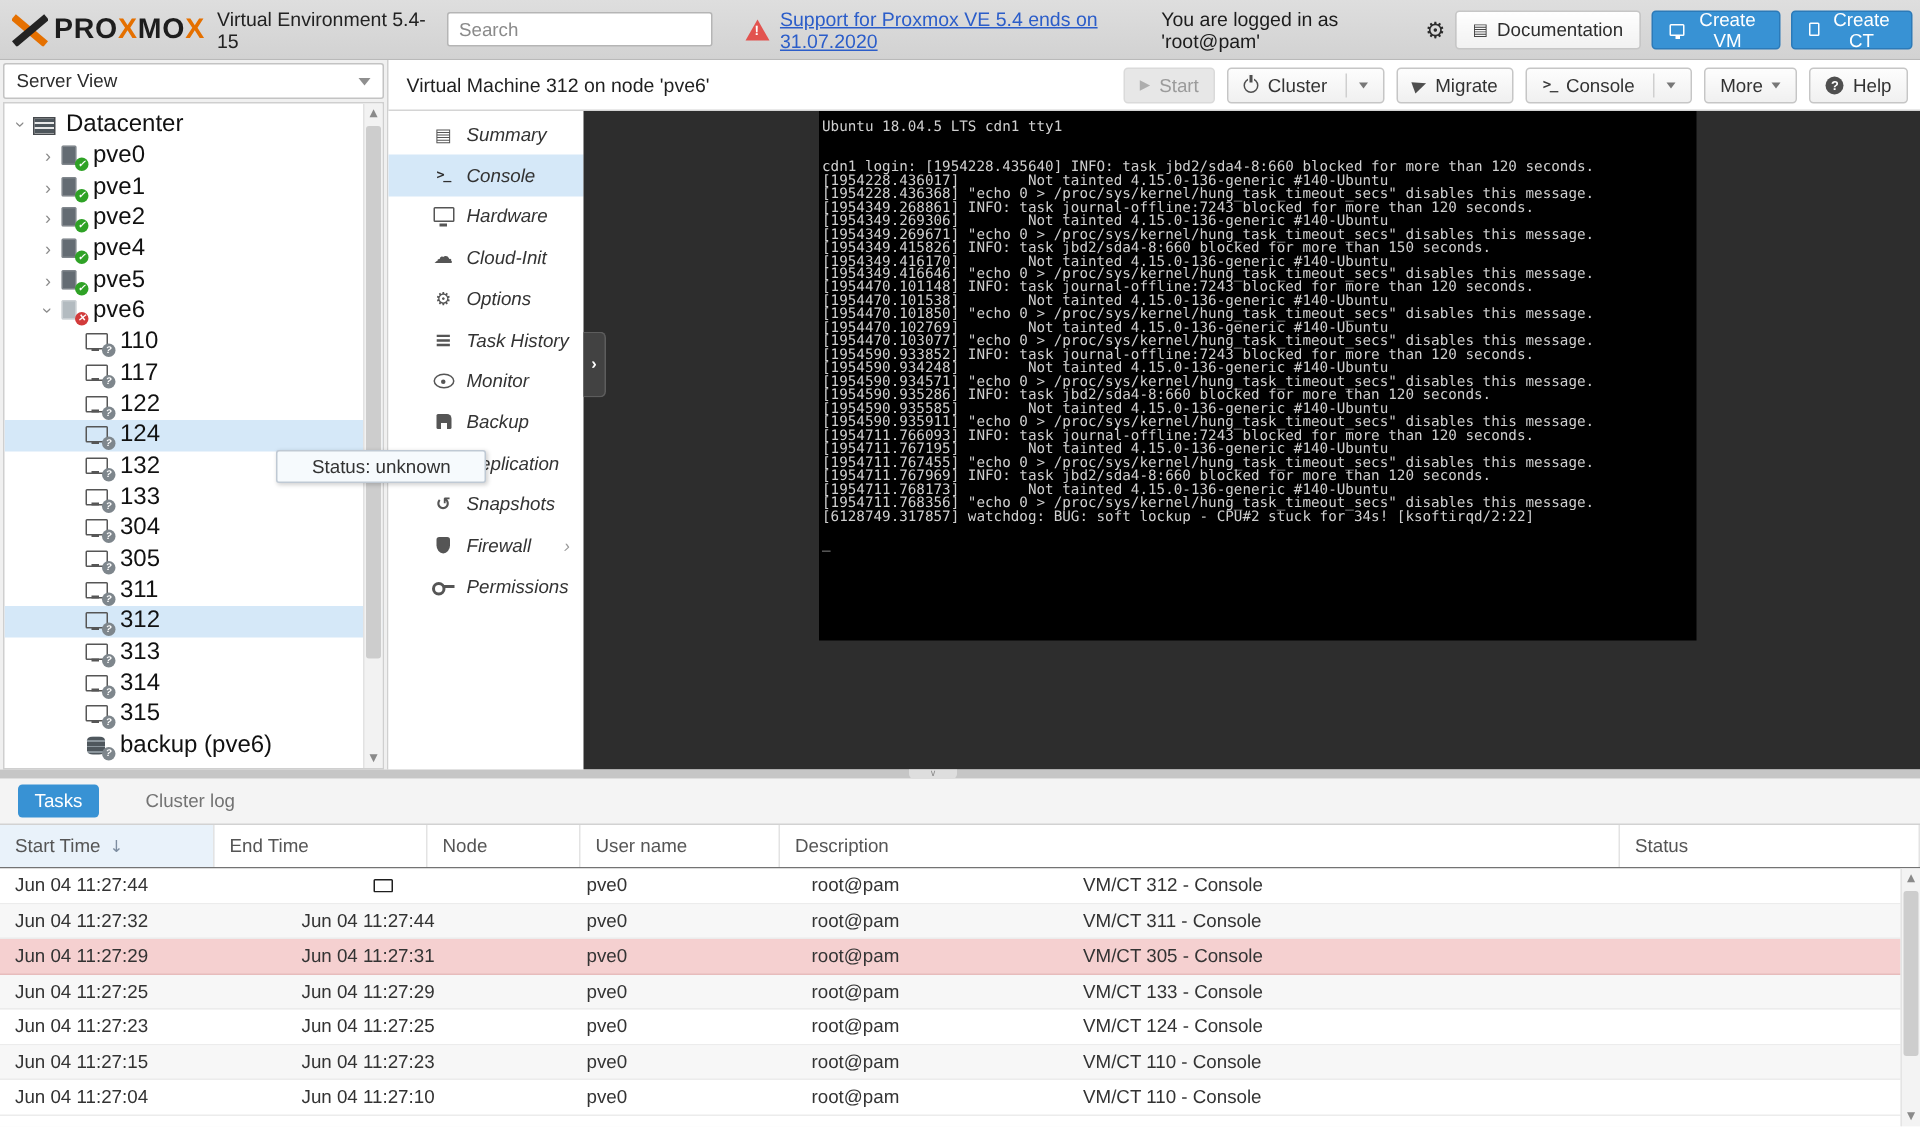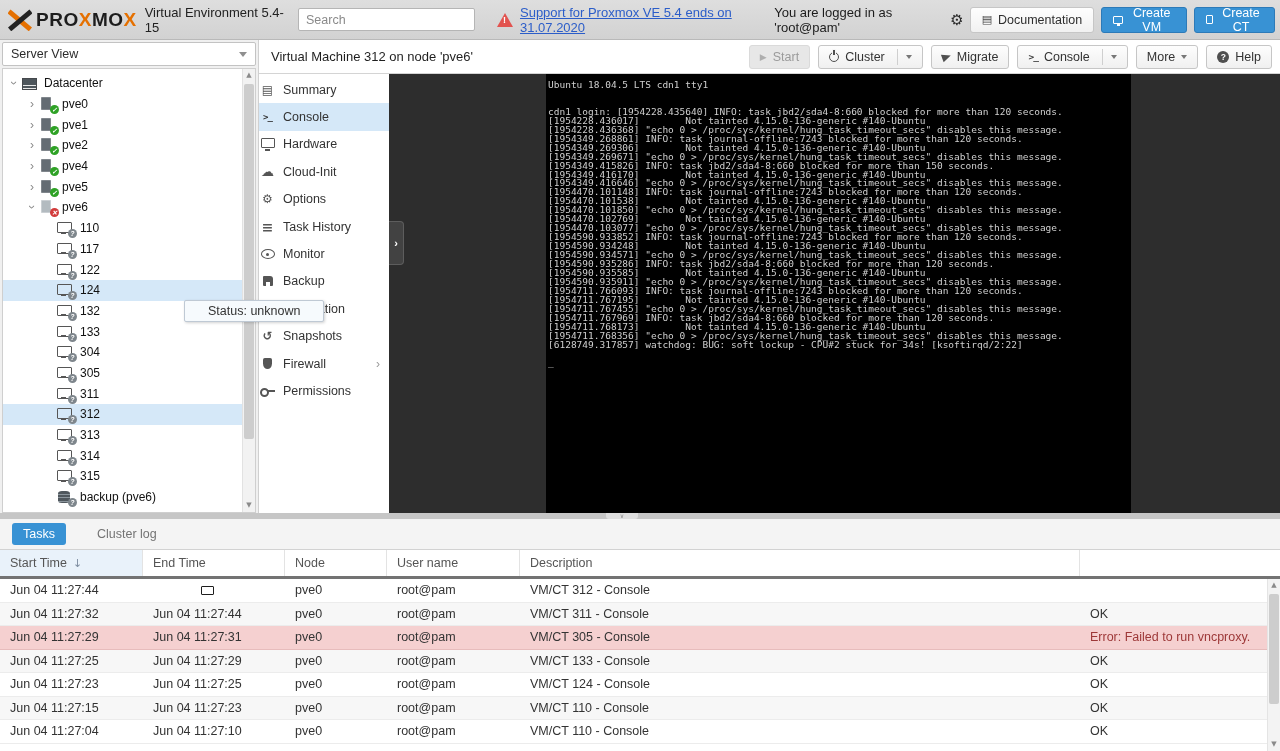--- a/index.html
+++ b/index.html
@@ -27,21 +27,21 @@
   .book-ico { font-family:"DejaVu Sans",sans-serif; font-size:11px; color:#444; }
   .wmon { width:12px; height:8px; border:1.5px solid #fff; border-radius:1px; position:relative; }
   .wmon::after { content:""; position:absolute; left:3px; bottom:-3.5px; width:3px; height:2px; background:#fff; }
   .wcube { width:9px; height:9px; border:1.5px solid #fff; border-radius:1px; }
 
   
   .sidebar { position:absolute; left:0; top:40px; width:258px; height:473px; background:#f0f0f0; z-index:5; }
   .viewsel { position:absolute; left:2px; top:2px; right:2px; height:24px; background:#fff; border:1px solid #c3c3c3; border-radius:2px; display:flex; align-items:center; padding:0 8px; font-size:12.5px; color:#2c2c2c; cursor:pointer; }
   .viewsel .vcaret { margin-left:auto; width:0; height:0; border-left:4px solid transparent; border-right:4px solid transparent; border-top:5px solid #8f8f8f; }
   .treewrap { position:absolute; left:2px; top:28px; right:2px; bottom:0; background:#fff; border:1px solid #cfcfcf; overflow:hidden; padding-top:4px; }
-  .titem { height:20.7px; display:flex; align-items:center; font-size:12px; color:#111; cursor:pointer; padding-right:14px; }
+  .titem { height:20.7px; display:flex; align-items:center; font-size:16px; color:#111; cursor:pointer; padding-right:14px; }
   .titem.sel { background:#d5e8f8; }
   .titem.lvl0 { padding-left:4px; }
   .titem.lvl1 { padding-left:22px; }
   .titem.lvl2 { padding-left:40px; }
   .caret { width:14px; color:#8a8a8a; font-size:12px; text-align:center; flex:none; }
   .c-right .caret::before { content:"›"; }
   .c-down .caret { transform:rotate(90deg); }
   .c-down .caret::before { content:"›"; }
   .ticon { position:relative; width:17px; height:16px; flex:none; }
   .tlabel { margin-left:6px; white-space:nowrap; }
@@ -79,21 +79,21 @@
   .dcaret { width:0; height:0; border-left:3.5px solid transparent; border-right:3.5px solid transparent; border-top:4.5px solid #777; }
   .play-ico { font-family:"DejaVu Sans",sans-serif; font-size:9px; color:#aeaeae; }
   .pwr-ico { width:10px; height:10px; border:1.5px solid #4f4f4f; border-radius:50%; position:relative; }
   .pwr-ico::after { content:""; position:absolute; left:2.6px; top:-3px; width:1.8px; height:5px; background:#4f4f4f; box-shadow:0 0 0 1px #f6f6f6; }
   .mig-ico { width:0; height:0; border-left:9px solid #4f4f4f; border-top:4px solid transparent; border-bottom:4px solid transparent; transform:rotate(-20deg); }
   .term-ico { font-family:"DejaVu Sans Mono",monospace; font-weight:bold; font-size:9.5px; letter-spacing:-1px; color:#3c3c3c; }
   .help-ico { width:12px; height:12px; border-radius:50%; background:#4f4f4f; color:#fff; font-size:8.5px; font-weight:bold; line-height:12px; text-align:center; }
 
   
   .menu { position:absolute; left:0; top:34px; width:130px; bottom:0; background:#fff; padding-top:2px; }
-  .mitem { height:27.4px; display:flex; align-items:center; padding-left:0; font-size:12.5px; color:#333; cursor:pointer; position:relative; }
+  .mitem { height:27.4px; display:flex; align-items:center; padding-left:28px; font-size:12.5px; color:#333; cursor:pointer; position:relative;font-style:italic; }
   .mitem.active { background:#d5e8f8; }
   .micon { width:17px; height:16px; flex:none; position:relative; color:#555; font-family:"DejaVu Sans",sans-serif; display:flex; align-items:center; justify-content:center; }
   .mlabel { margin-left:7px; white-space:nowrap; }
   .mi-summary .micon::before { content:"▤"; font-size:12px; }
   .mi-console .micon::before { content:">_"; font-family:"DejaVu Sans Mono",monospace; font-weight:bold; font-size:9px; letter-spacing:-1px; color:#2f2f2f; }
   .mi-hardware .micon::before { content:""; width:12px; height:8px; border:1.5px solid #555; border-radius:1px; margin-top:-3px; }
   .mi-hardware .micon::after { content:""; position:absolute; left:6px; bottom:1.5px; width:5px; height:2px; background:#555; }
   .mi-cloudinit .micon::before { content:"☁"; font-size:13px; }
   .mi-options .micon::before { content:"⚙"; font-size:12px; }
   .mi-taskhistory .micon::before { content:"≡"; font-size:14px; font-weight:bold; }
@@ -103,42 +103,42 @@
   .mi-backup .micon::after { content:""; position:absolute; left:6.5px; bottom:3px; width:4px; height:4px; background:#fff; }
   .mi-replication .micon::before { content:"⇄"; font-size:12px; font-weight:bold; }
   .mi-snapshots .micon::before { content:"↺"; font-size:12px; font-weight:bold; }
   .mi-firewall .micon::before { content:""; width:9px; height:11px; background:#555; border-radius:2px 2px 55% 55%; }
   .mi-permissions .micon::before { content:""; width:5px; height:5px; border:2px solid #555; border-radius:50%; position:absolute; left:1px; top:5px; }
   .mi-permissions .micon::after { content:""; position:absolute; left:9px; top:7.5px; width:7px; height:2px; background:#555; }
   .sub-arrow { position:absolute; right:9px; color:#9a9a9a; font-size:12px; }
 
   
   .console-area { position:absolute; left:130px; top:34px; right:0; bottom:0; background:#2d2d2d; }
-  .terminal { position:absolute; left:157px; top:0; width:585px; height:439px; background:#000; padding:6px 0 0 2px; overflow:hidden; }
+  .terminal { position:absolute; left:157px; top:0; width:585px; height:353px; background:#000; padding:6px 0 0 2px; overflow:hidden; }
   .cline { height:8.96px; line-height:9px; font-family:"DejaVu Sans Mono",monospace; font-size:9.5px; color:#cfcfcf; white-space:pre; }
   .collapse-handle { position:absolute; left:0; top:147px; width:15px; height:44px; background:#424242; border:1px solid #5d5d5d; border-left:none; border-radius:0 4px 4px 0; display:flex; align-items:center; justify-content:center; cursor:pointer; }
   .collapse-handle::before { content:"›"; color:#fff; font-size:11px; font-weight:bold; }
 
   
   .splitter { position:absolute; left:0; top:513px; width:1280px; height:6px; background:#c6c6c6; z-index:10; }
   .split-handle { position:absolute; left:606px; top:0; width:32px; height:6px; background:#dedede; border-radius:0 0 3px 3px; text-align:center; cursor:pointer; }
   .split-handle::before { content:"∨"; font-size:6px; color:#8a8a8a; line-height:5px; display:block; font-family:"DejaVu Sans",sans-serif; }
 
   
   .bottom { position:absolute; left:0; top:519px; width:1280px; height:232px; background:#f4f4f4; }
   .tabbar { height:31px; display:flex; align-items:center; padding-left:12px; gap:20px; border-bottom:1px solid #d2d2d2; }
   .tab { font-size:12.5px; padding:4px 11px; border-radius:3px; border:none; background:transparent; color:#737373; cursor:pointer; font-family:"Liberation Sans",sans-serif; }
   .tab.active { background:#3892d4; color:#fff; }
   .grid { display:grid; grid-template-columns:143px 142px 102px 133px 560px auto; }
-  .thead { height:29px; background:#fff; border-bottom:3px solid #737373; }
+  .thead { height:29px; background:#fff; border-bottom:1px solid #737373; }
   .hcell { display:flex; align-items:center; padding-left:10px; font-size:12.5px; color:#555; border-right:1px solid #e3e3e3; cursor:pointer; }
   .hcell.sorted { background:#e9f2fa; }
   .hcell.sorted::after { content:"↓"; font-family:"DejaVu Sans",sans-serif; margin-left:6px; color:#7a8setting8a0; color:#7d8da0; font-size:11px; }
   .trows { position:absolute; left:0; top:60px; right:0; bottom:0; background:#fff; overflow:hidden; }
-  .row { height:23.5px; border-bottom:1px solid #ececec; align-items:center; cursor:default; }
+  .row { height:23.5px; border-bottom:1px solid #ececec; align-items:center; cursor:default;gap:48px; }
   .row:nth-child(even) { background:#f7f7f7; }
   .row.error { background:#f5d0d0; border-bottom-color:#e7bcbc; }
   .cell { padding-left:10px; font-size:12.5px; color:#333; white-space:nowrap; overflow:hidden; display:flex; align-items:center; }
   .row.error .c-status { color:#9d3838; }
   .run-icon { display:none; margin-left:48px; width:13px; height:9px; border:1.5px solid #1e1e1e; border-radius:1px; position:relative; }
   .run-icon::after { content:""; position:absolute; left:3px; bottom:-3.5px; width:4px; height:2px; background:#1e1e1e; }
   .row.running .run-icon { display:inline-block; }
   .tbl-scroll { position:absolute; right:0; top:60px; bottom:0; width:13px; background:#f3f3f3; border-left:1px solid #e4e4e4; }
   .tbl-scroll .arr { position:absolute; left:0; width:12px; height:13px; font-size:7px; color:#8a8a8a; text-align:center; line-height:13px; font-family:"DejaVu Sans",sans-serif; cursor:pointer; }
   .tbl-scroll .arr.up { top:0; }
@@ -500,20 +500,21 @@
   <button class="tab active">Tasks</button>
       <button class="tab">Cluster log</button>
     </div>
   <div class="thead grid">
 
   <div class="hcell sorted">Start Time</div>
       <div class="hcell">End Time</div>
       <div class="hcell">Node</div>
       <div class="hcell">User name</div>
       <div class="hcell">Description</div>
+      <div class="hcell">Status</div>
     </div>
   <div class="trows">
 
   <div class="row grid running">
       <div class="cell c-start">Jun 04 11:27:44</div>
       <div class="cell c-end">
           <span class="run-icon"></span>
           <span></span>
         </div>
       <div class="cell c-node">pve0</div>

